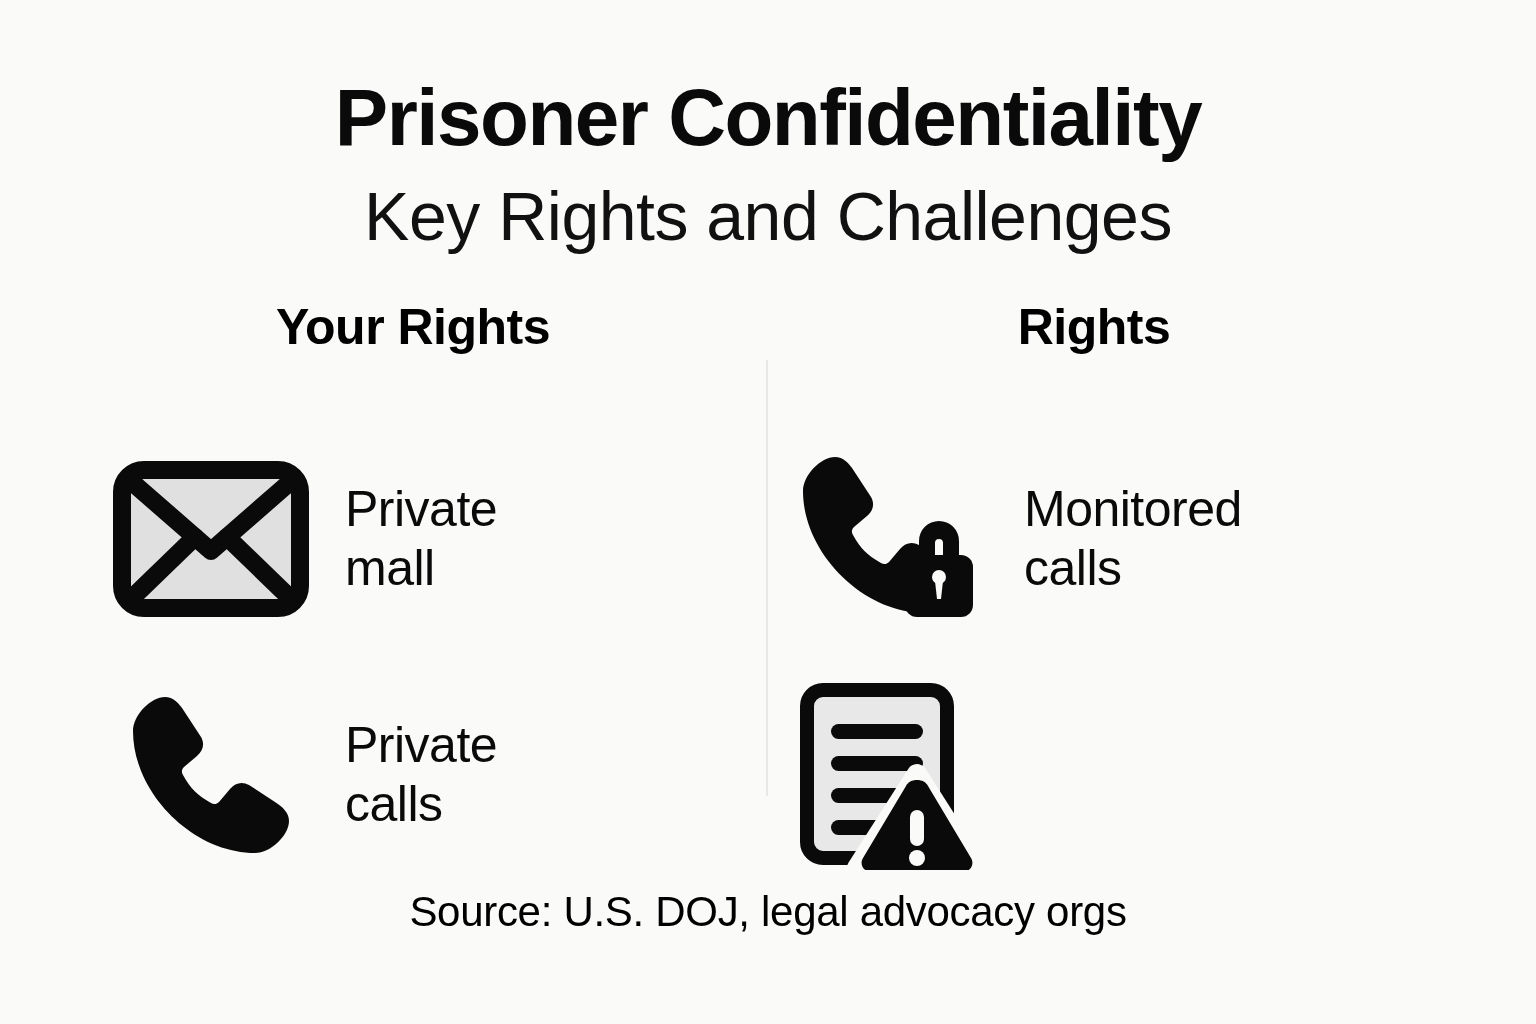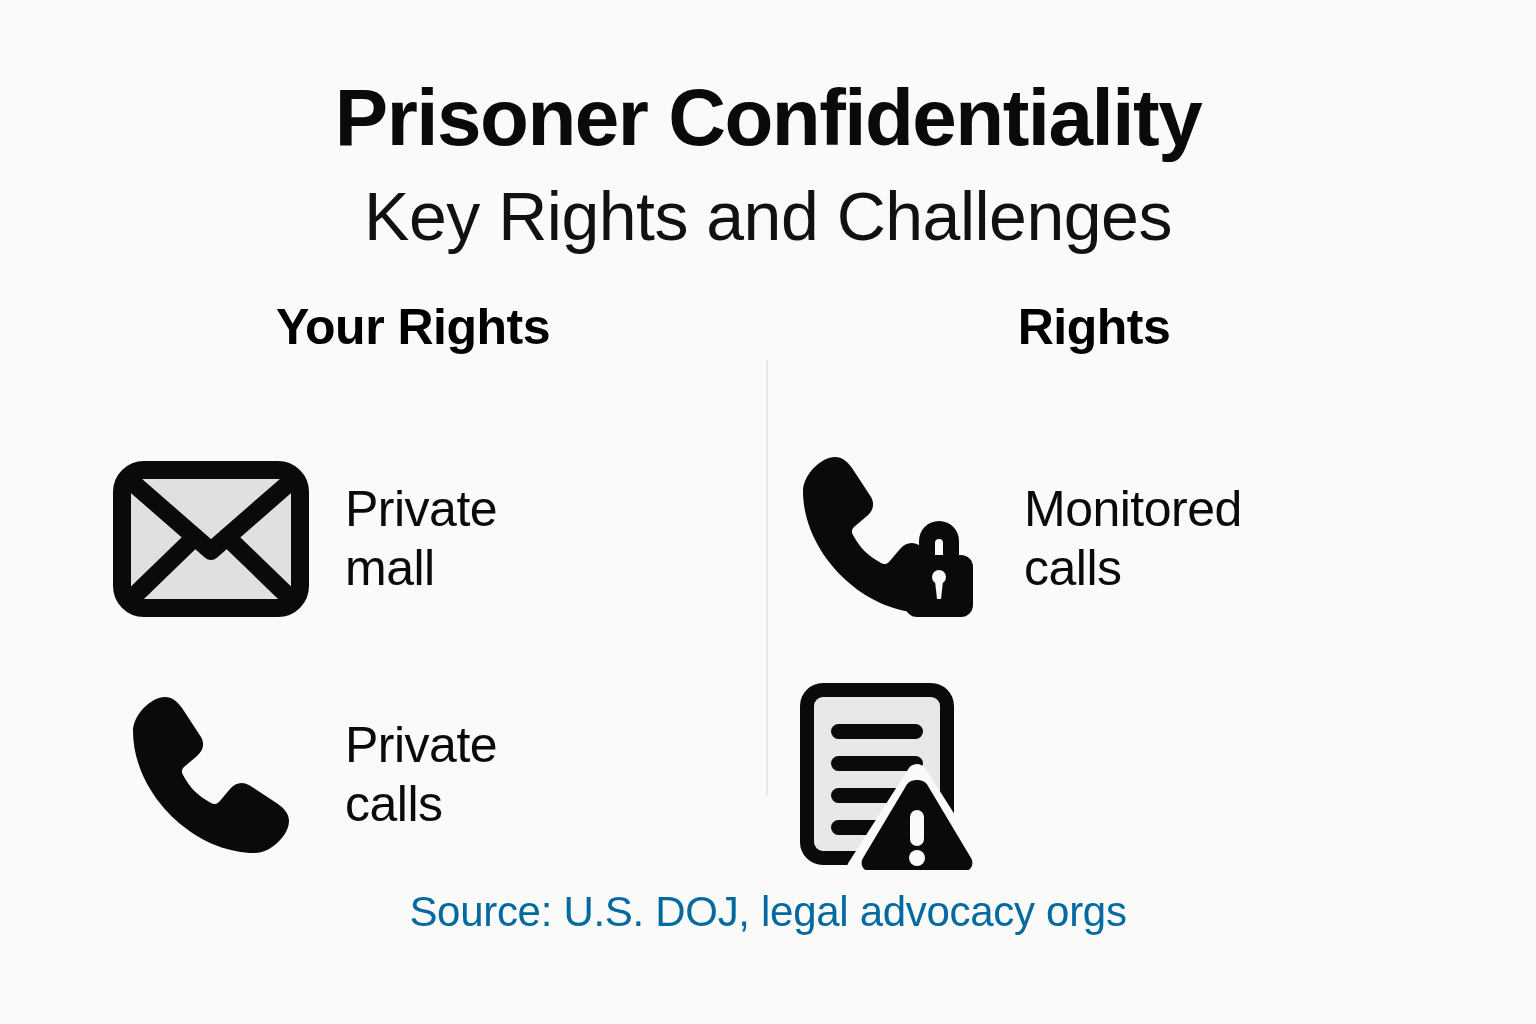--- a/index.html
+++ b/index.html
@@ -125,21 +125,21 @@
 
   
   .source {
     position: absolute;
     left: 0;
     right: 0;
     top: 888px;
     text-align: center;
     font-size: 42px;
     letter-spacing: -0.3px;
-    color: #0369a1;
+    color: #000000;
     white-space: nowrap;
   }
 </style>
 </head>
 <body>
 
 <div class="poster">
 
   <div class="header">
     <div class="title">Prisoner Confidentiality</div>

